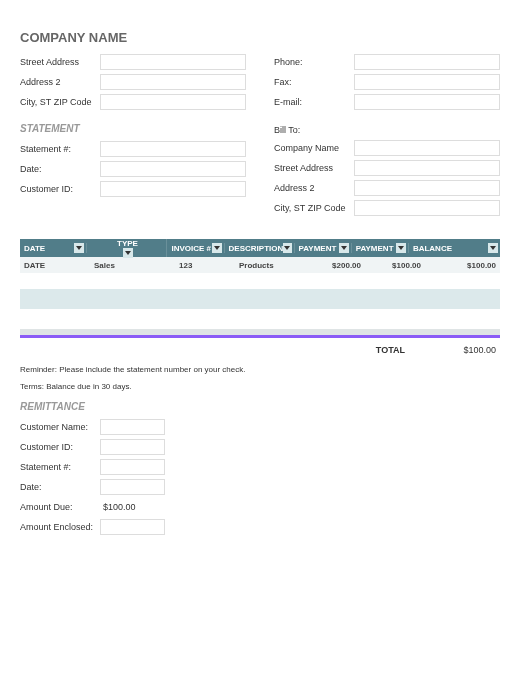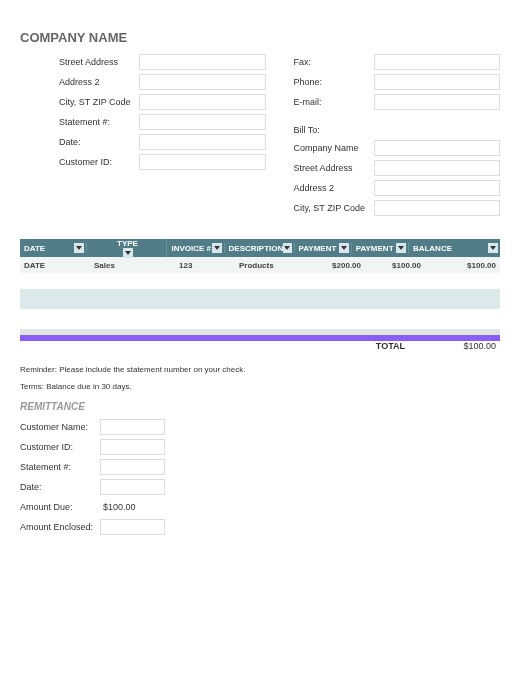--- a/index.html
+++ b/index.html
@@ -20,21 +20,20 @@
   .section-title {
     font-size: 10px;
     font-weight: bold;
     font-style: italic;
     color: #999;
     margin: 10px 0 6px 0;
   }
   .two-col {
     display: flex;
     gap: 28px;
-    margin-left: 39px;
   }
   .col { flex: 1; }
   .field-row {
     display: flex;
     align-items: center;
     margin-bottom: 2px;
     min-height: 18px;
   }
   .field-label {
     width: 80px;
@@ -94,24 +93,24 @@
   .c-date { width: 70px; }
   .c-type { width: 85px; flex-direction: column; }
   .c-inv { width: 60px; }
   .c-desc { width: 70px; }
   .c-amt { width: 60px; text-align: right; }
   .c-pay { width: 60px; text-align: right; }
   .c-bal { flex: 1; text-align: right; }
   .total-row {
     display: flex;
     height: 20px;
-    align-items: flex-start;
+    align-items: flex-end;
     font-size: 9px;
     font-weight: bold;
-    border-top: 6px solid #8b5cf6;
+    border-top: 3px solid #8b5cf6;
   }
   .total-row .tlabel { flex: 1; text-align: right; padding-right: 30px; }
   .total-row .tval { width: 65px; text-align: right; padding-right: 4px; font-weight: normal; }
   .reminder { font-size: 8px; margin-top: 10px; }
   .terms { font-size: 8px; margin-top: 8px; }
   .remit-row {
     display: flex;
     align-items: center;
     margin-bottom: 2px;
     min-height: 18px;
@@ -146,36 +145,37 @@
       <div class="field-label">Address 2</div>
       <input class="field-input" style="">
     </div>
     <div class="field-row">
       <div class="field-label">City, ST  ZIP Code</div>
       <input class="field-input" style="">
     </div>
   </div>
   <div class="col">
     <div class="field-row">
+      <div class="field-label">Phone:</div>
+      <input class="field-input" style="">
+    </div>
+    <div class="field-row">
       <div class="field-label">Fax:</div>
-      <input class="field-input" style="">
-    </div>
-    <div class="field-row">
-      <div class="field-label">Phone:</div>
       <input class="field-input" style="">
     </div>
     <div class="field-row">
       <div class="field-label">E-mail:</div>
       <input class="field-input" style="">
     </div>
   </div>
 </div>
 
 <div class="two-col">
   <div class="col">
+    <div class="section-title">STATEMENT</div>
     <div class="field-row">
       <div class="field-label">Statement #:</div>
       <input class="field-input" style="">
     </div>
     <div class="field-row">
       <div class="field-label">Date:</div>
       <input class="field-input" style="">
     </div>
     <div class="field-row">
       <div class="field-label">Customer ID:</div>

